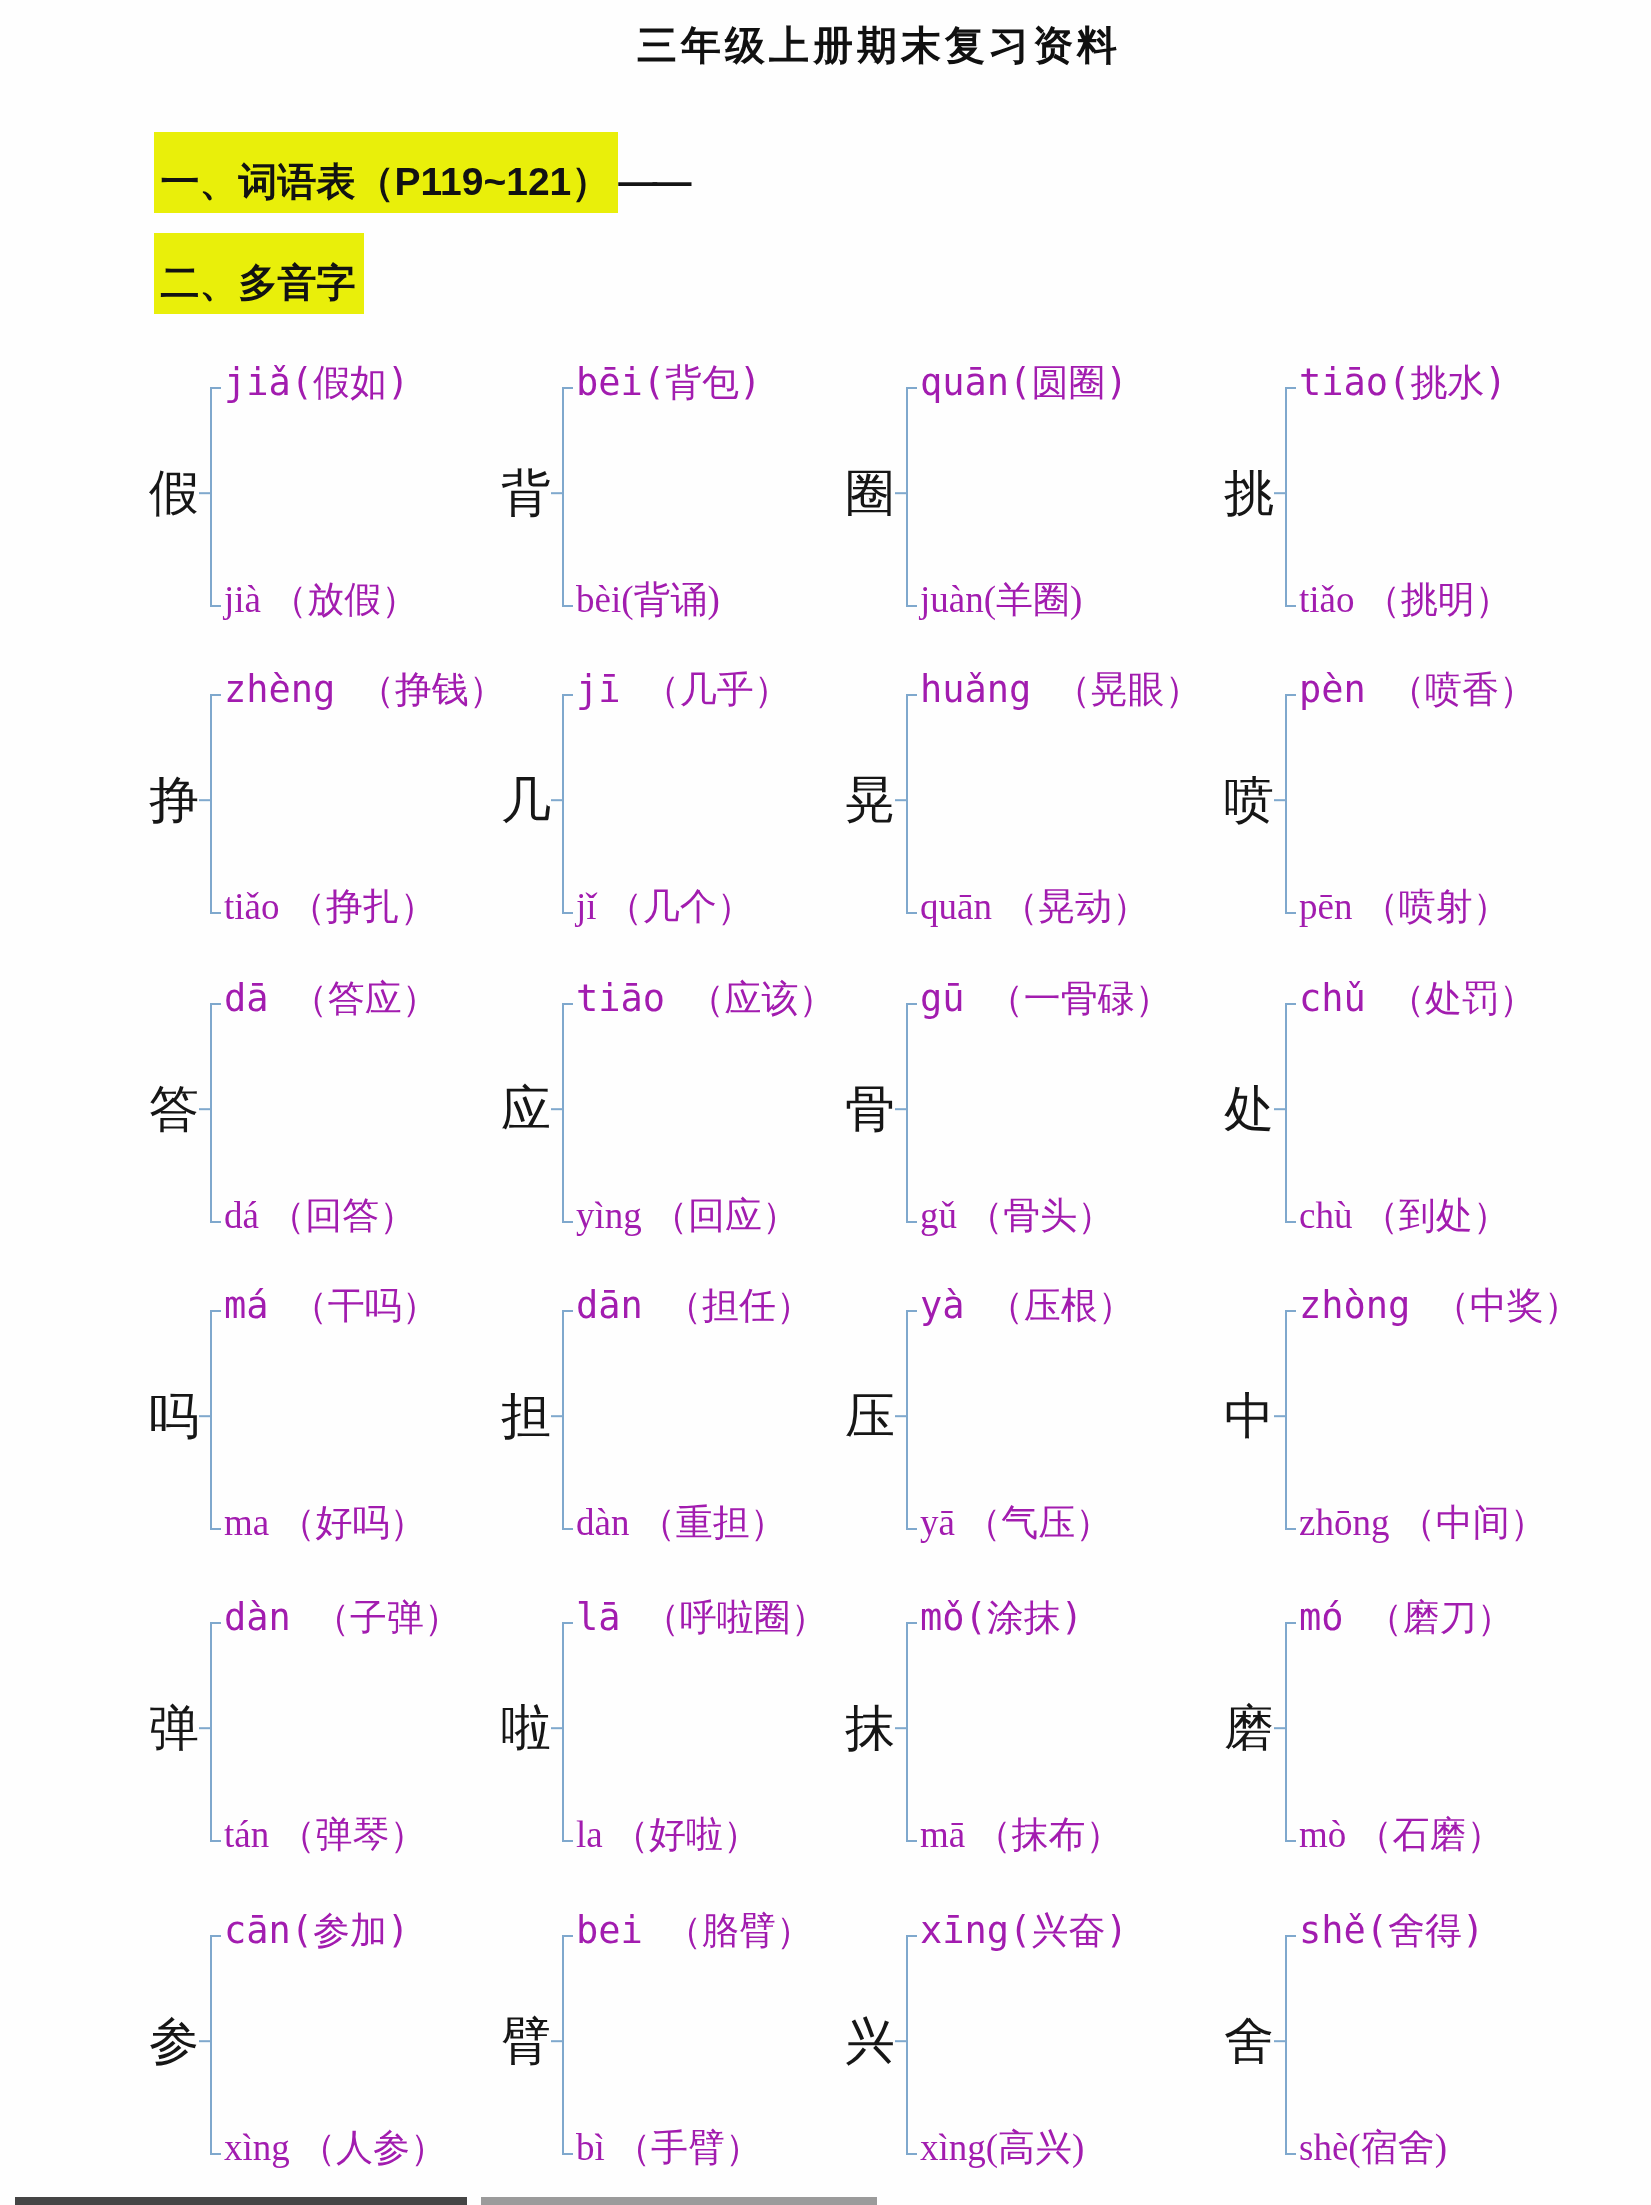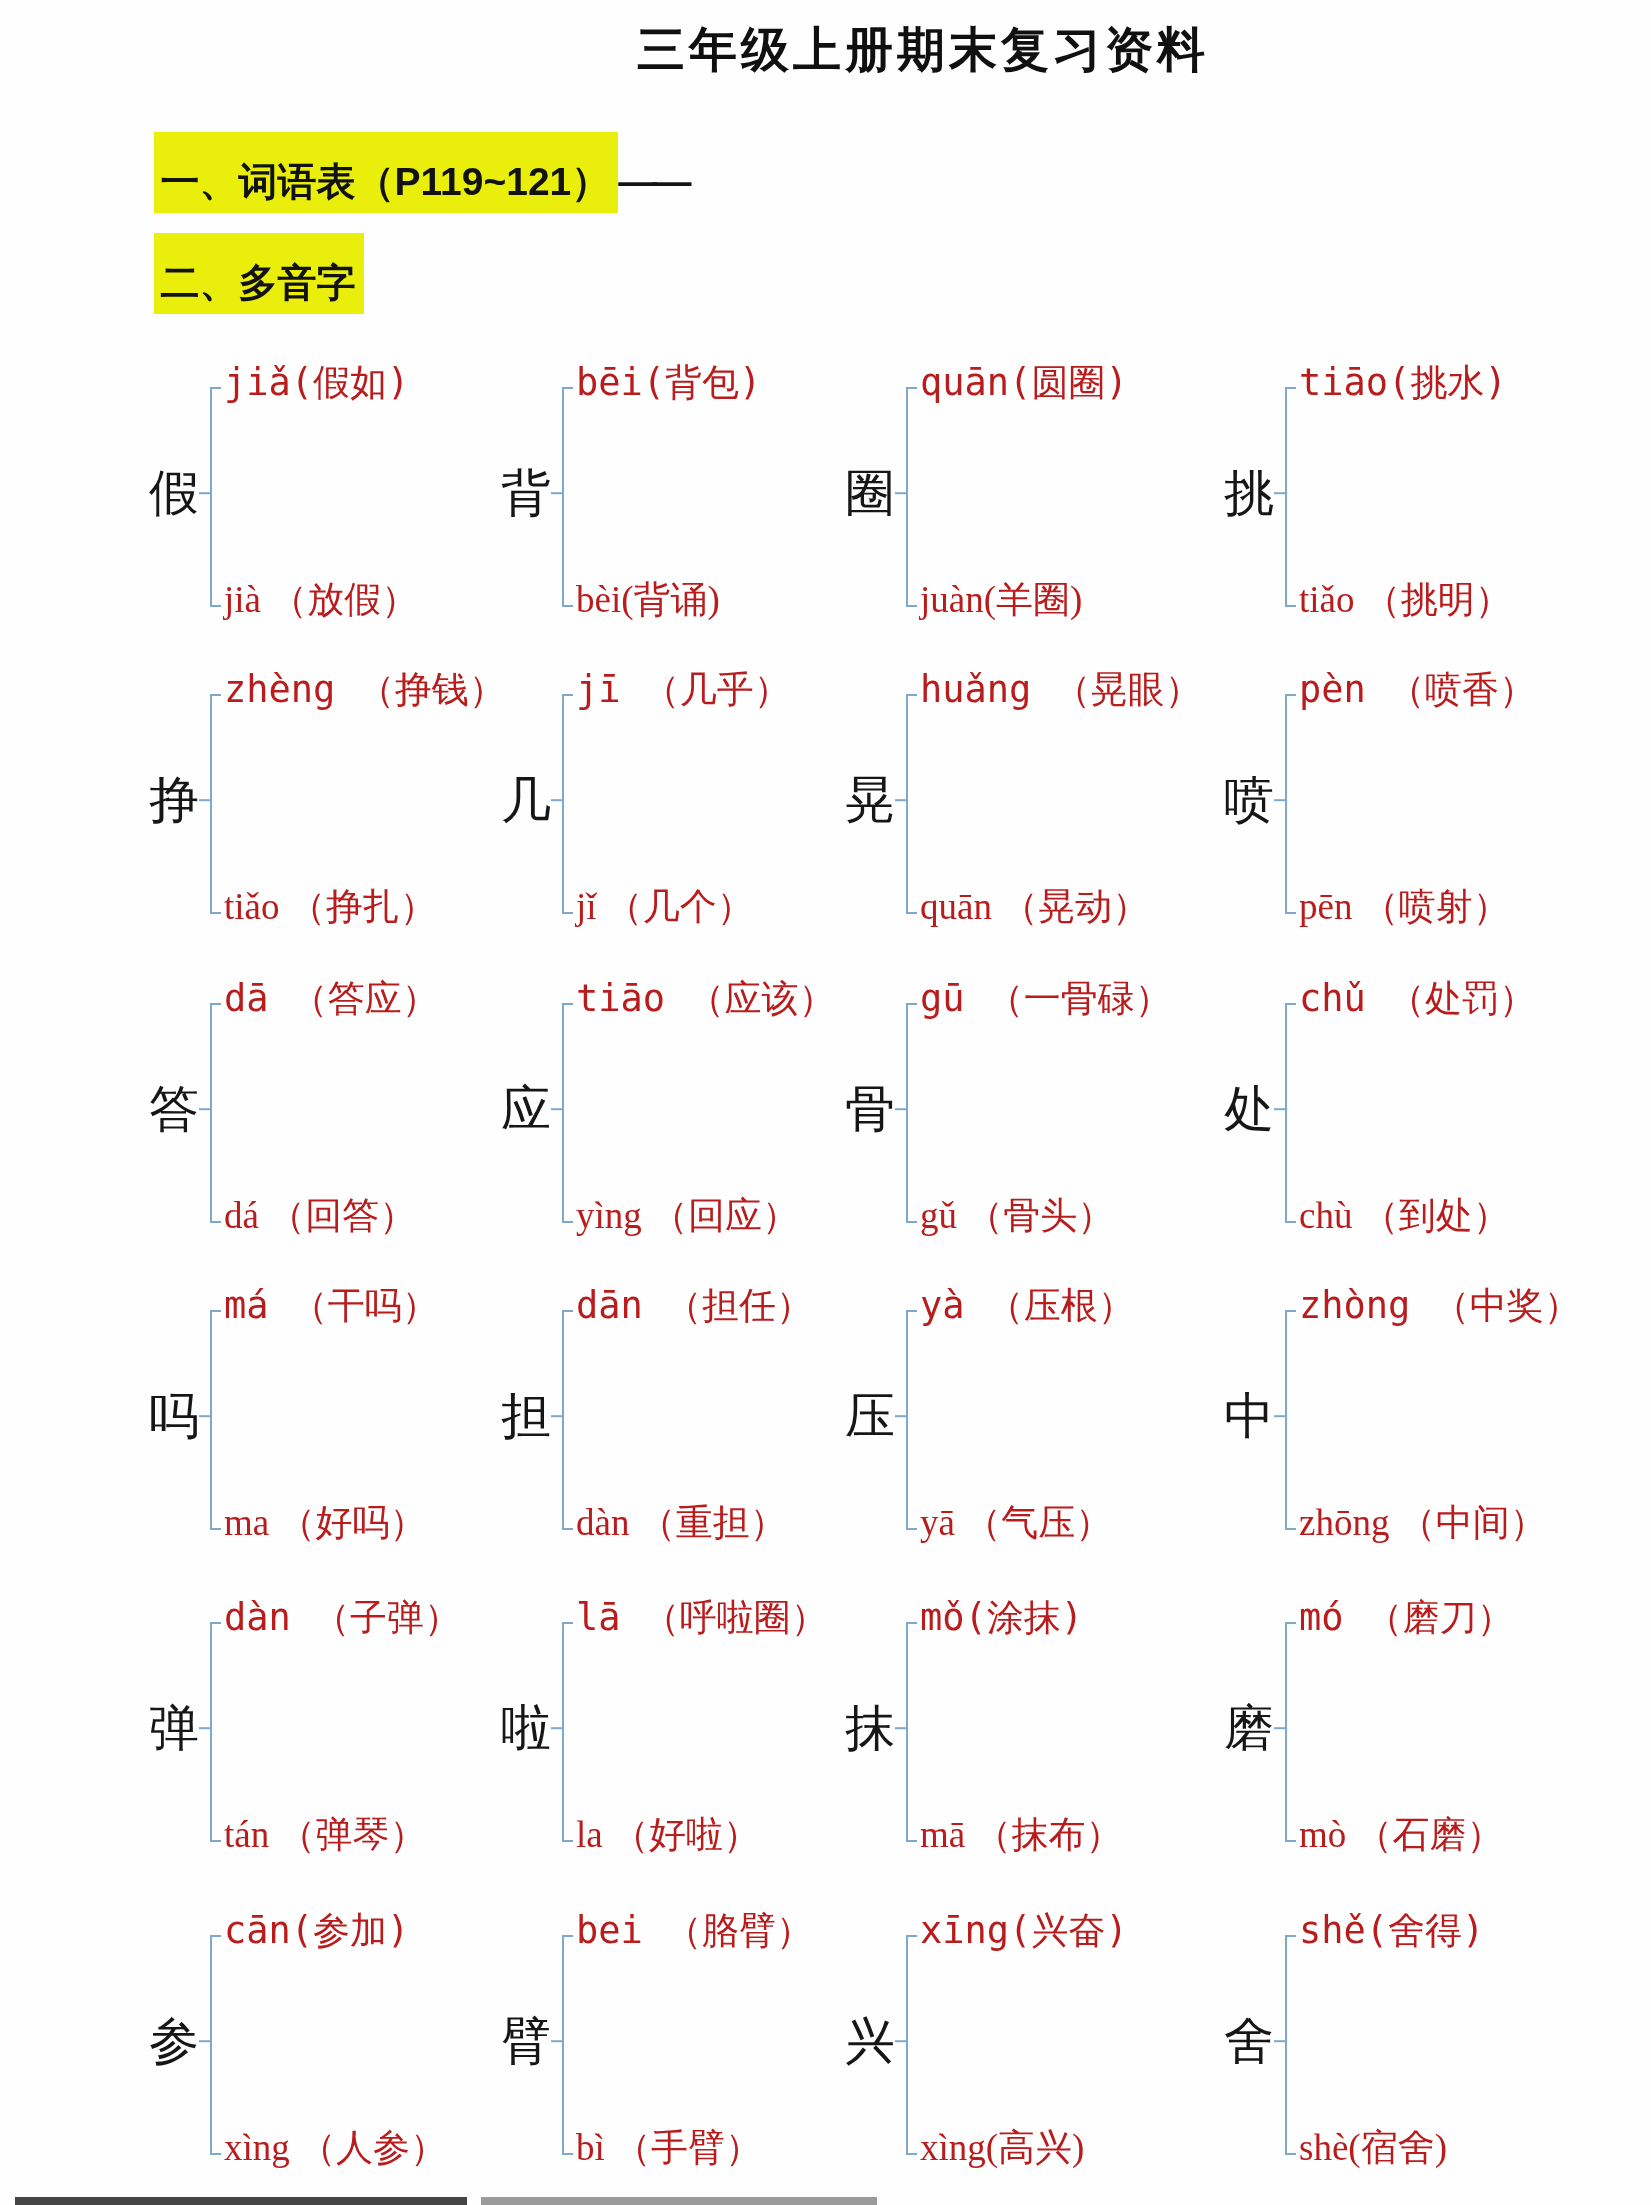--- a/index.html
+++ b/index.html
@@ -9,21 +9,21 @@
     --ink:#1b1b1b;
   }
   html,body{margin:0;padding:0;}
   body{
     width:1652px;height:2205px;position:relative;overflow:hidden;
     background:#fefefe;color:var(--ink);
     font-family:"Liberation Sans",sans-serif;
   }
   .page-title{
     position:absolute;left:637px;top:18px;
-    font-size:48px;font-weight:700;letter-spacing:4px;color:#101010;
+    font-size:40px;font-weight:700;letter-spacing:4px;color:#101010;
     white-space:nowrap;
   }
   .sec-row{
     position:absolute;display:flex;align-items:flex-end;white-space:nowrap;
   }
   #sec1{left:154px;top:132px;height:81px;}
   #sec2{left:154px;top:233px;height:81px;border-radius:19px;}
   .hl{
     background:var(--yellow);height:100%;box-sizing:border-box;
     display:flex;align-items:flex-end;padding:0 8px 9.7px 6.5px;
@@ -49,21 +49,21 @@
   .stem{
     position:absolute;left:78px;top:50%;width:11.3px;height:2.4px;
     background:var(--blue);transform:translateY(-0.8px);
   }
   .bracket{position:absolute;left:89px;top:48px;bottom:39px;width:12px;}
   .bracket .vline{position:absolute;left:0;top:0;bottom:0;width:2.4px;background:var(--blue);}
   .bracket .hook-top{position:absolute;left:1.6px;top:0;width:9.7px;height:2.4px;background:var(--blue);}
   .bracket .hook-bottom{position:absolute;left:1.6px;bottom:0;width:9.7px;height:2.4px;background:var(--blue);}
   .entry{
     position:absolute;left:103px;white-space:nowrap;
-    font-size:37px;color:#b91c1c;
+    font-size:37px;color:#a21caf;
     font-family:"DejaVu Sans Mono","DejaVu Sans","Liberation Serif",sans-serif;
   }
   .entry.top{top:19.4px;}
   .entry.bottom{bottom:21px;font-family:Liberation Serif, serif;}
   .artifact{position:absolute;height:8px;bottom:0;}
   #artifact1{left:14.5px;width:452px;background:#454545;}
   #artifact2{left:481px;width:396px;background:#9b9b9b;}
 </style>
 </head>
 <body>

